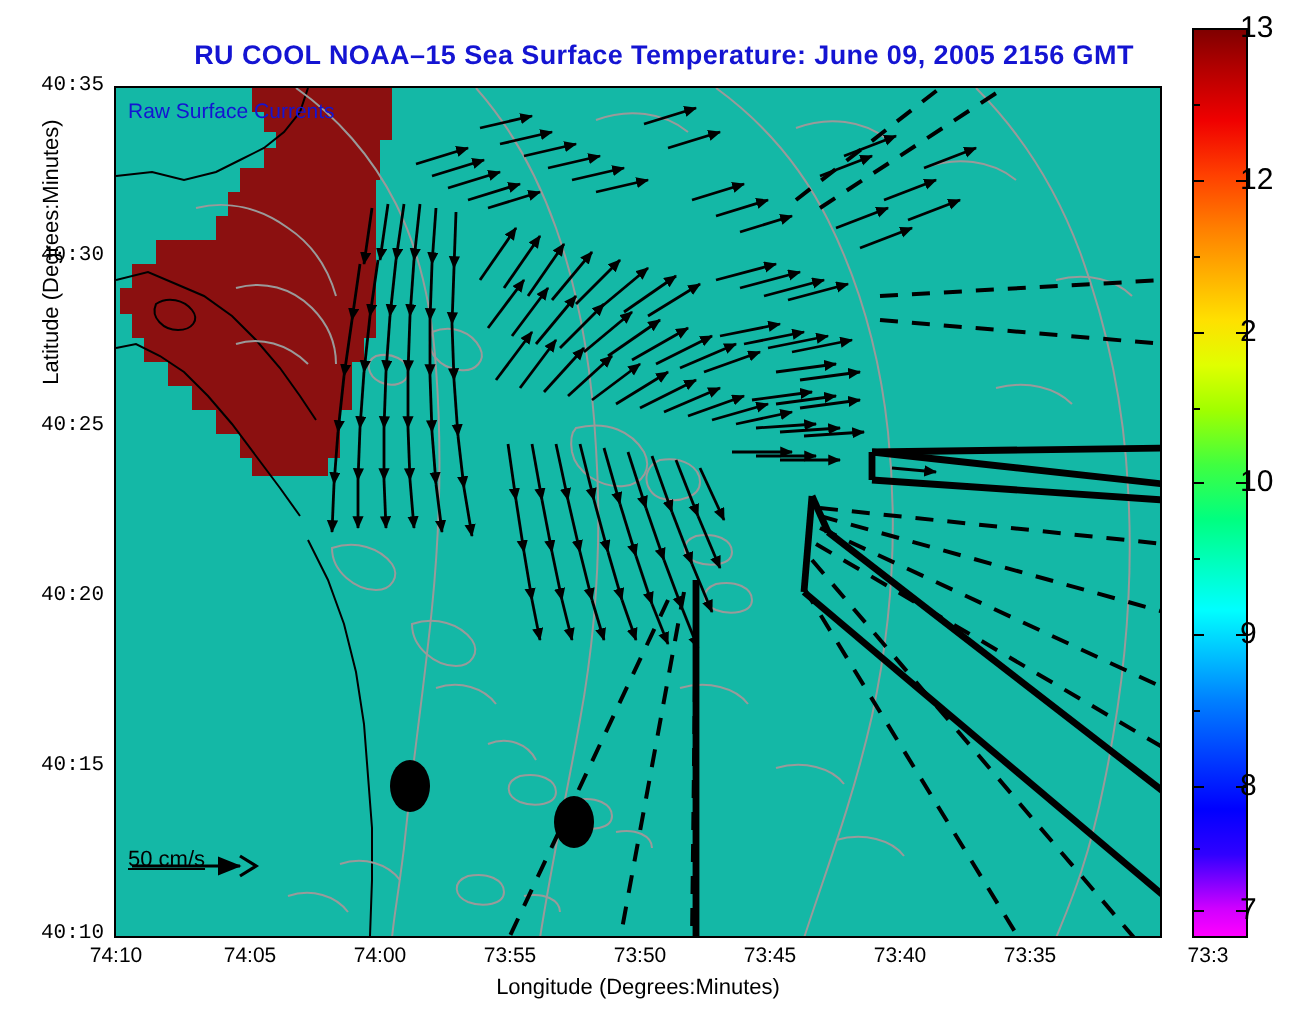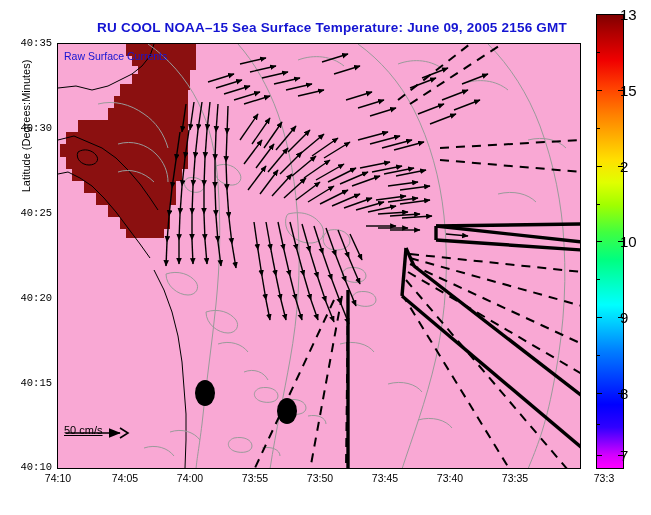--- a/index.html
+++ b/index.html
@@ -8,21 +8,21 @@
 
   .root{position:absolute;left:0;top:0;width:651px;height:515px;background:#fff;}
 
   
   .title{position:absolute;left:0;top:20px;width:600px;text-align:center;
          color:#1414d2;font-size:13.5px;font-weight:bold;letter-spacing:.2px;
          white-space:nowrap;margin-left:32px;}
 
   
   .plot{position:absolute;left:57px;top:43px;width:524px;height:426px;
-        border:1px solid #000;background:#f9a8d4;overflow:hidden;box-sizing:border-box;}
+        border:1px solid #000;background:#14b8a6;overflow:hidden;box-sizing:border-box;}
   .plot-inner{position:absolute;left:0;top:0;width:100%;height:100%;}
   .plot svg{position:absolute;left:0;top:0;}
 
   
   .annot{position:absolute;left:6px;top:6px;color:#1414d2;font-size:10.5px;
          line-height:13.5px;white-space:nowrap;z-index:6;}
 
   
   .vscale{position:absolute;left:6px;top:380px;z-index:6;}
   .vscale .lbl{font-size:11px;color:#000;white-space:nowrap;text-decoration:underline;}
@@ -374,20 +374,21 @@
   <div class="ytick-lbl" style="top:299px">
       <span>40:20</span>
     </div>
   <div class="ytick-lbl" style="top:384px">
       <span>40:15</span>
     </div>
   <div class="ytick-lbl" style="top:468px">
       <span>40:10</span>
     </div>
 
+  <div class="xlabel">Longitude (Degrees:Minutes)</div>
   <div class="ylabel">Latitude (Degrees:Minutes)</div>
 
   <div class="cbar"></div>
 
   <div class="cbar-tick" style="top:14px"></div>
   <div class="cbar-tick" style="top:90px"></div>
   <div class="cbar-tick" style="top:166px"></div>
   <div class="cbar-tick" style="top:241px"></div>
   <div class="cbar-tick" style="top:317px"></div>
   <div class="cbar-tick" style="top:393px"></div>
@@ -399,20 +400,20 @@
   <div class="cbar-tick right" style="top:393px"></div>
   <div class="cbar-tick right" style="top:455px"></div>
   <div class="cbar-tick minor" style="top:52px"></div>
   <div class="cbar-tick minor" style="top:128px"></div>
   <div class="cbar-tick minor" style="top:204px"></div>
   <div class="cbar-tick minor" style="top:279px"></div>
   <div class="cbar-tick minor" style="top:355px"></div>
   <div class="cbar-tick minor" style="top:424px"></div>
 
   <div class="cbar-lbl" style="top:14px">13</div>
-  <div class="cbar-lbl" style="top:90px">15</div>
+  <div class="cbar-lbl" style="top:90px">12</div>
   <div class="cbar-lbl" style="top:166px">2</div>
   <div class="cbar-lbl" style="top:241px">10</div>
   <div class="cbar-lbl" style="top:317px">9</div>
   <div class="cbar-lbl" style="top:393px">8</div>
   <div class="cbar-lbl" style="top:455px">7</div>
 
 </div>
 
 </body></html>

